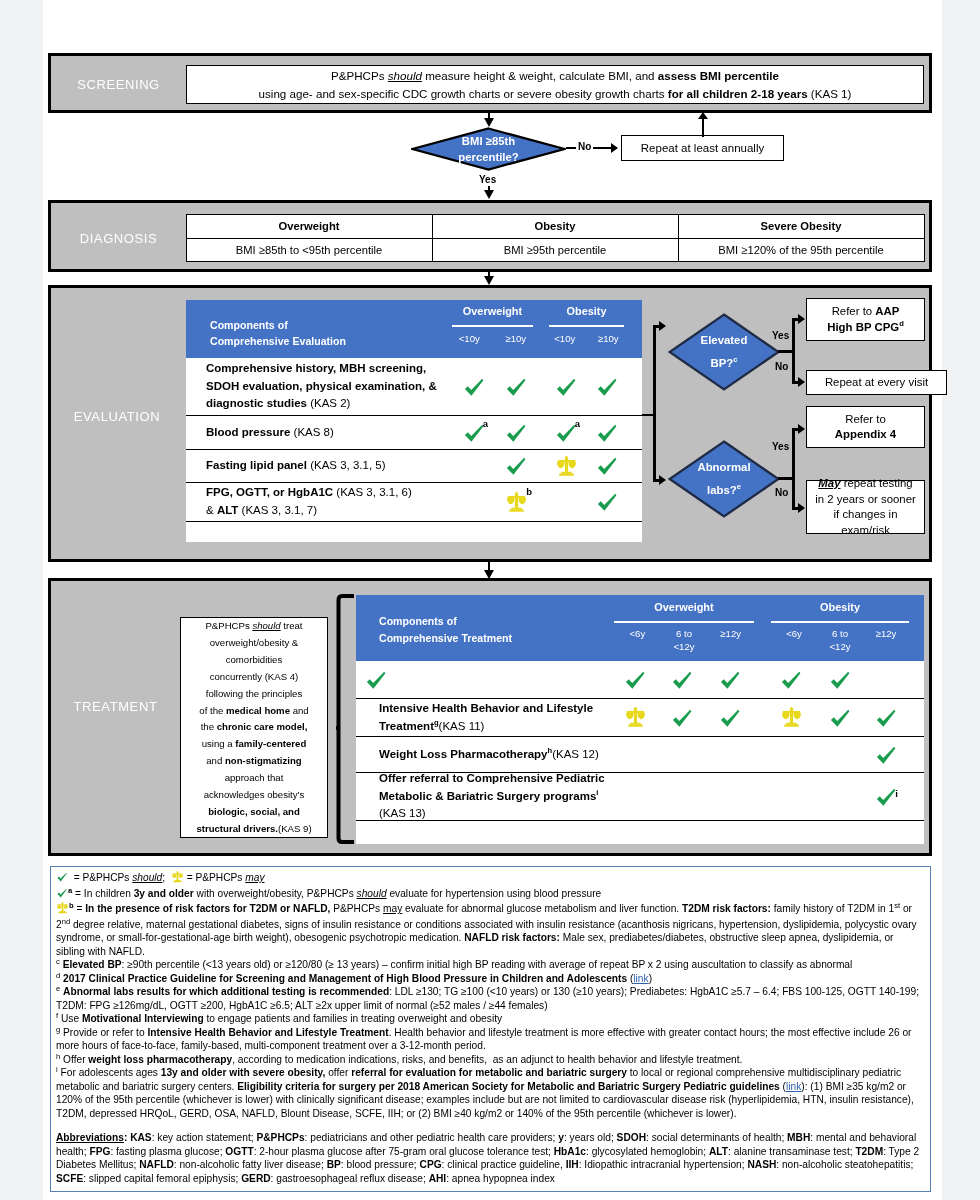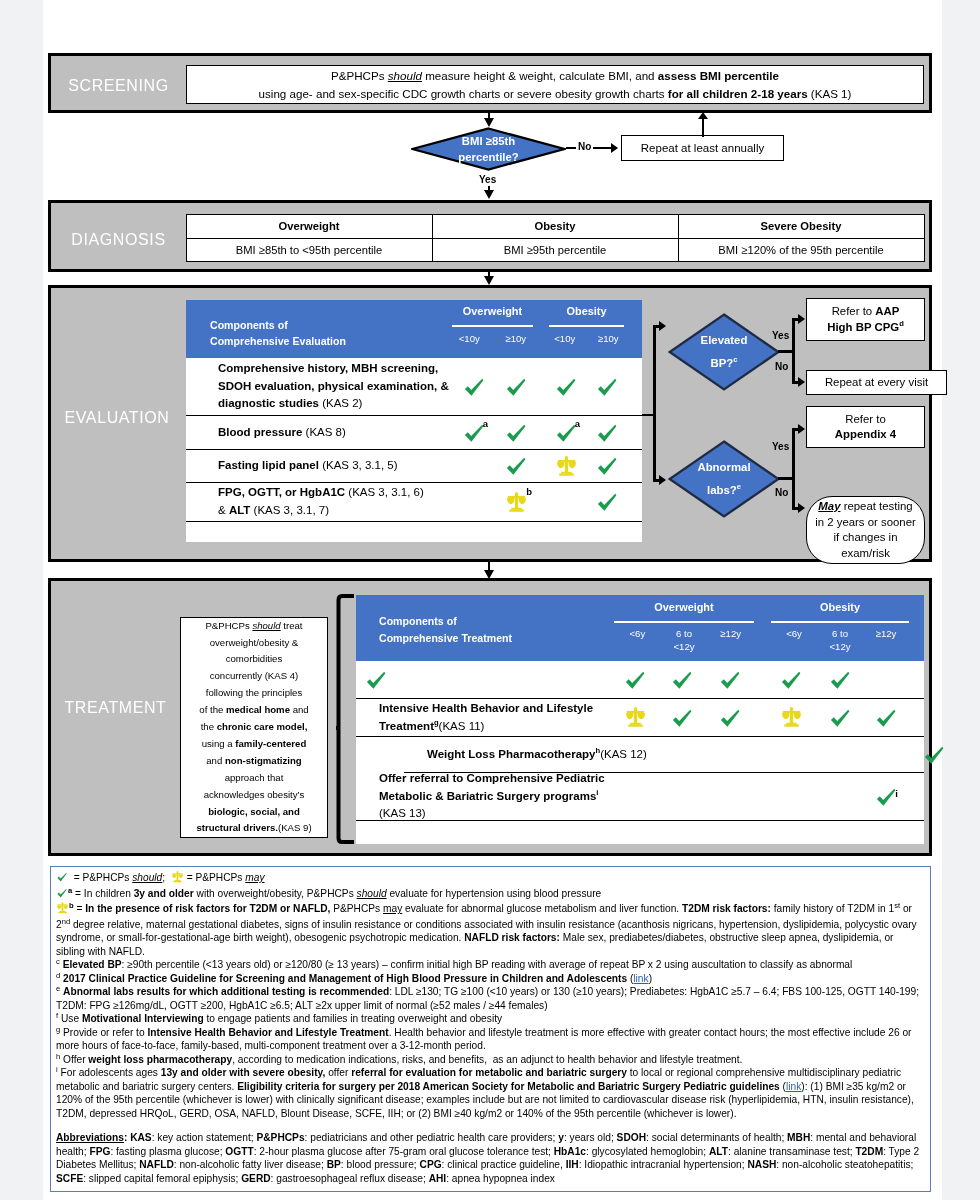--- a/index.html
+++ b/index.html
@@ -9,21 +9,21 @@
         background:linear-gradient(to right,#f1f2f4 0,#f1f2f4 43px,#ffffff 43px,#ffffff 942px,#f1f2f4 942px,#f1f2f4 980px);}
   .abs{position:absolute;}
 
   
   #titlebar{left:44px;top:15px;width:893px;height:32px;background:#4472c4;border:1px solid #2e4f87;box-sizing:border-box;
      display:flex;align-items:center;justify-content:center;}
   #titlebar span{color:#fff;font-weight:bold;font-size:15.5px;letter-spacing:.1px;}
 
   
   .band{border:3px solid #000;background:#bfbfbf;box-sizing:border-box;position:absolute;}
-  .bandlabel{color:#fff;font-size:16px;letter-spacing:.6px;font-weight:400;
+  .bandlabel{color:#fff;font-size:13px;letter-spacing:.6px;font-weight:400;
      position:absolute;text-align:center;}
 
   .wbox{background:#fff;border:1.5px solid #000;box-sizing:border-box;}
 
   
   #screening-band{left:48px;top:53px;width:884px;height:60px;}
   #screening-label{left:0;top:21px;width:135px;}
   #screening-box{left:135px;top:9px;width:738px;height:39px;
       display:flex;flex-direction:column;align-items:center;justify-content:center;}
   #screening-box div{font-size:11.6px;line-height:1.5;}
@@ -60,38 +60,38 @@
   .ev-title{position:absolute;left:24px;top:17px;font-weight:bold;font-size:10.6px;line-height:1.55;}
   .ev-grp{position:absolute;top:0;height:100%;}
   .ev-grp-t{position:absolute;top:5px;left:0;width:100%;text-align:center;font-weight:bold;font-size:10.9px;}
   .ev-grp-u{position:absolute;top:25px;left:0;right:0;height:2px;background:#fff;}
   .ev-grp-c{position:absolute;top:33px;left:-6px;right:-6px;display:flex;font-size:9.6px;}
   .ev-grp-c span{flex:1;text-align:center;}
   #evg-ow{left:266px;width:81px;}
   #evg-ob{left:363px;width:75px;}
   .ev-row{display:flex;position:relative;border-bottom:1.8px solid #000;}
   .ev-row:last-child{border-bottom:1.8px solid #000;}
-  .ev-lbl{width:266px;flex:0 0 266px;padding-left:32px;box-sizing:border-box;white-space:nowrap;
+  .ev-lbl{width:266px;flex:0 0 266px;padding-left:20px;box-sizing:border-box;white-space:nowrap;
       font-size:11.5px;line-height:1.56;color:#000;display:flex;flex-direction:column;justify-content:center;}
   .ev-c{display:flex;align-items:center;justify-content:center;position:absolute;
      top:0;height:100%;width:40px;}
   .ev-c:nth-of-type(2){left:268px;}
   .ev-c:nth-of-type(3){left:310px;}
   .ev-c:nth-of-type(4){left:360px;}
   .ev-c:nth-of-type(5){left:401px;}
   .supa{position:absolute;font-size:9.5px;font-weight:bold;color:#000;line-height:1;}
   .sup{font-size:7.6px;vertical-align:super;line-height:0;}
   .rbox{display:flex;flex-direction:column;align-items:center;justify-content:center;
      font-size:11.4px;line-height:1.36;color:#000;border-width:1.6px;}
 
   
   #treatment-band{left:48px;top:578px;width:884px;height:278px;}
   #treatment-label{left:0;top:118px;width:129px;}
   #treat-stmt{left:180px;top:617px;width:148px;height:221px;
-      display:flex;align-items:center;justify-content:center;padding:0 5px;}
+      display:flex;align-items:flex-start;justify-content:center;padding:0 5px;}
   #treat-stmt div{font-size:9.6px;line-height:16.9px;white-space:nowrap;text-align:center;color:#000;}
   #treat-bracket{left:336px;top:594px;width:20px;height:250px;}
 
   #treat-table{left:356px;top:595px;width:568px;height:249px;background:#fff;}
   .tr-head{height:66px;background:#4472c4;color:#fff;position:relative;}
   .tr-title{position:absolute;left:23px;top:18px;font-weight:bold;font-size:10.6px;line-height:1.58;}
   .tr-grp{position:absolute;top:0;height:100%;}
   .tr-grp-t{position:absolute;top:6px;left:0;width:100%;text-align:center;font-weight:bold;font-size:10.9px;}
   .tr-grp-u{position:absolute;top:26px;left:0;right:0;height:2px;background:#fff;}
   .tr-grp-c{position:absolute;top:33px;left:0;right:0;display:flex;font-size:9.6px;line-height:1.32;}
@@ -358,21 +358,21 @@
     <div><span>Refer to </span><b>AAP</b></div>
     <div><b>High BP CPG</b><b class="sup">d</b></div>
   </div>
   <div class="abs wbox rbox" style="left:806px;top:370px;width:141px;height:25px;">
     <div>Repeat at every visit</div>
   </div>
   <div class="abs wbox rbox" style="left:806px;top:406px;width:119px;height:42px;">
     <div>Refer to</div>
     <div><b>Appendix 4</b></div>
   </div>
-  <div class="abs wbox rbox" style="left:806px;top:496px;width:119px;height:68px;border-radius:26px;">
+  <div class="abs wbox rbox" style="left:806px;top:480px;width:119px;height:54px;">
     <div><u><i><b>May</b></i></u> <span>repeat testing</span></div>
     <div>in 2 years or sooner</div>
     <div>if changes in</div>
     <div>exam/risk</div>
   </div>
 
   <div class="abs line" style="left:488px;top:562px;width:2.4px;height:10px;"></div>
   <div class="abs arrow-d" style="left:484px;top:570px;"></div>
 
   <div class="abs band" id="treatment-band">
@@ -490,21 +490,21 @@
             <svg viewBox="0 0 24 24" width="24" height="24">
               <path d="M2.9 14.0 L5.8 11.2 L9.2 15.0 L20.2 3.8 L21.4 5.2 L9.4 20.8 Z" fill="#1a9c4e"></path>
             </svg>
           </div>
           <div class="tr-c">
             <svg viewBox="0 0 24 24" width="24" height="24">
               <path d="M2.9 14.0 L5.8 11.2 L9.2 15.0 L20.2 3.8 L21.4 5.2 L9.4 20.8 Z" fill="#1a9c4e"></path>
             </svg>
           </div>
         </div>
-        <div class="tr-row" style="height: 35px; margin-left: 48px;">
+        <div class="tr-row" style="height: 35px;">
           <div class="tr-lbl">
             <span><b>Weight Loss Pharmacotherapy<sup class="sup">h</sup></b>(KAS 12)</span>
           </div>
           <div class="tr-c"></div>
           <div class="tr-c"></div>
           <div class="tr-c"></div>
           <div class="tr-c"></div>
           <div class="tr-c"></div>
           <div class="tr-c">
             <svg viewBox="0 0 24 24" width="24" height="24">

